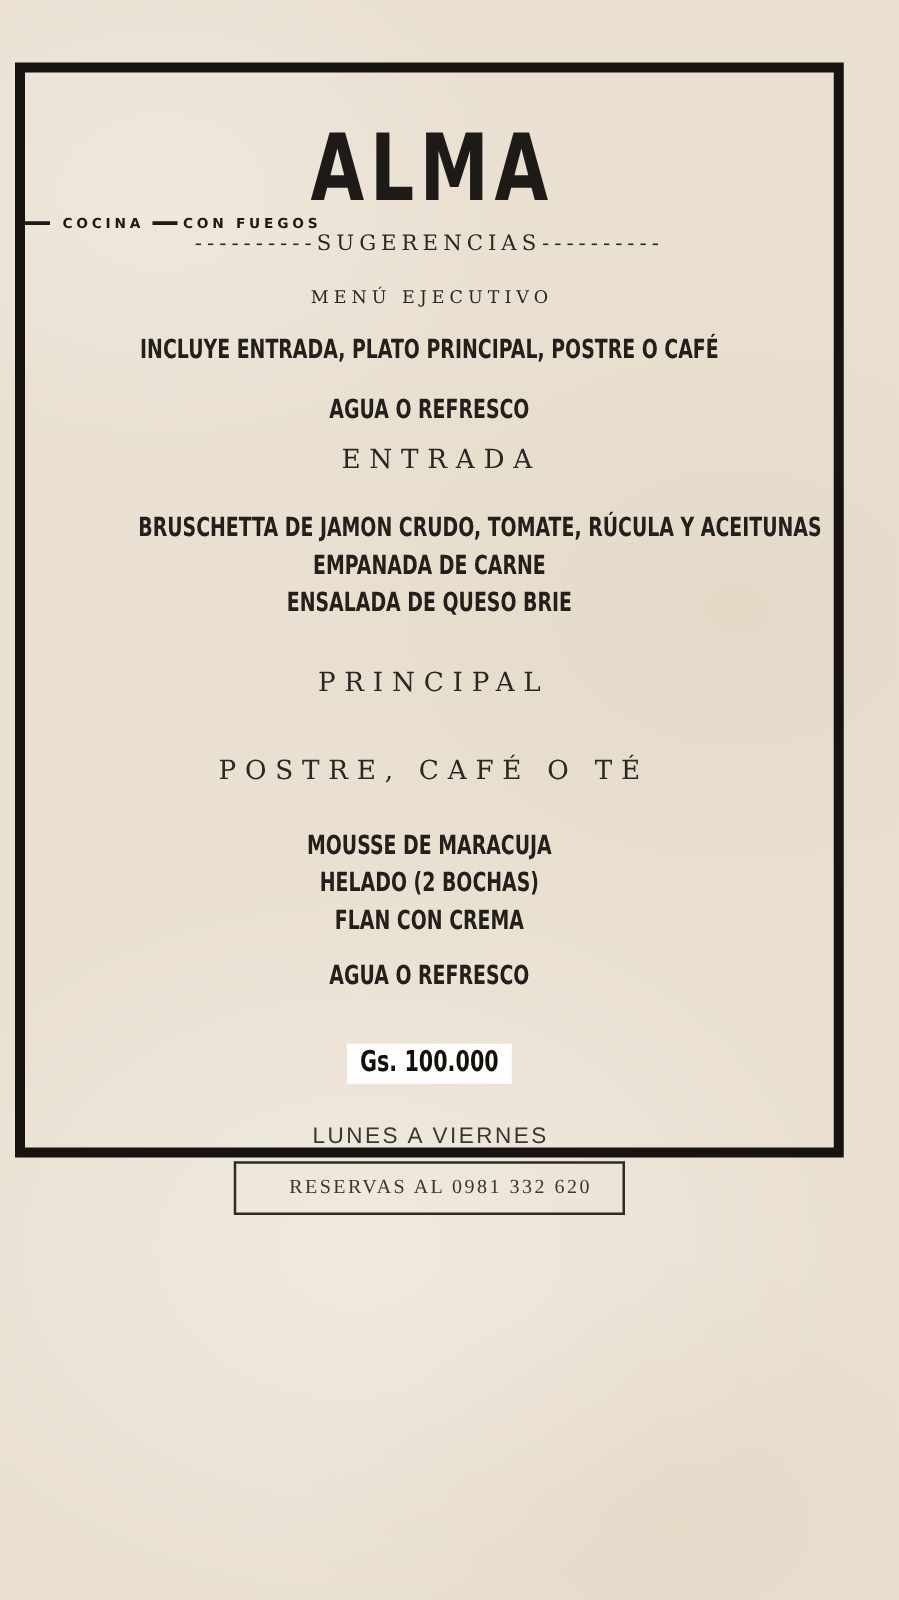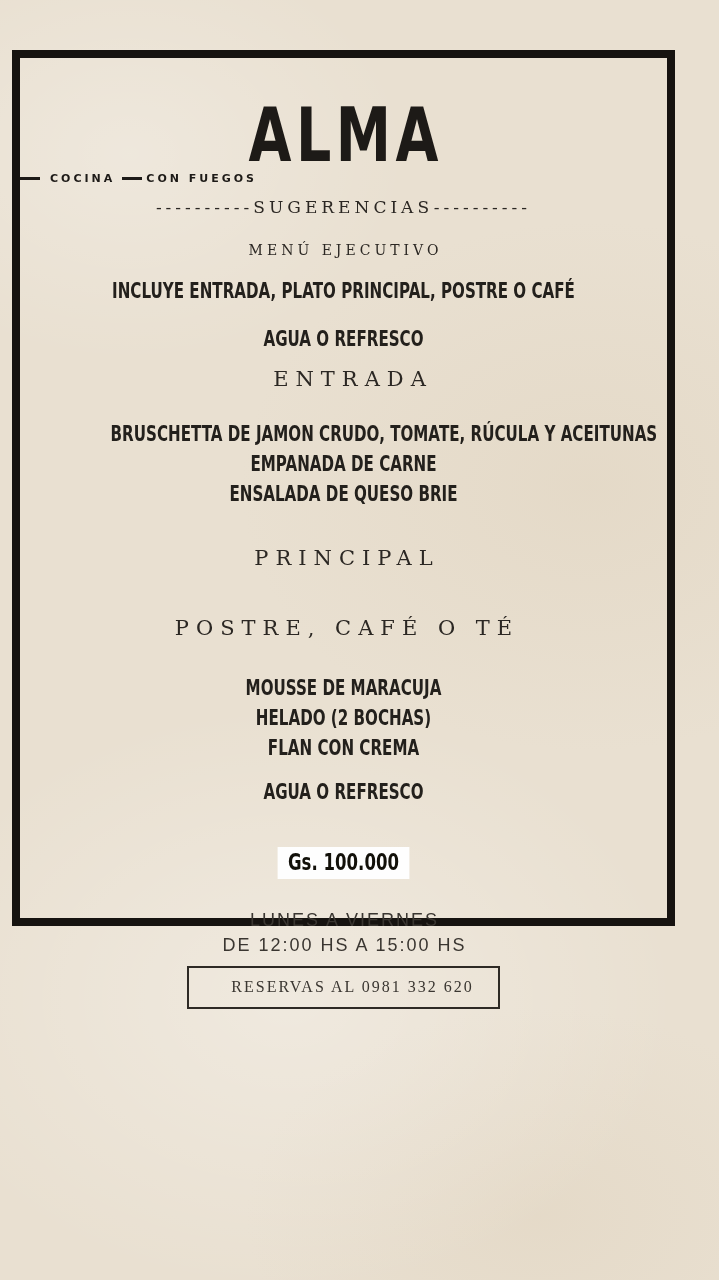--- a/index.html
+++ b/index.html
@@ -63,21 +63,20 @@
   .tagline-text {
     font-family: "DejaVu Sans", sans-serif;
     font-weight: bold;
     font-size: 11px;
     letter-spacing: 3px;
     text-indent: 3px;
     color: #1d1a17;
   }
   
   .banner {
-    margin-top: 12px;
     font-family: "DejaVu Serif", serif;
     font-size: 17px;
     line-height: 20px;
     letter-spacing: 4px;
     color: #2b2723;
     white-space: nowrap;
   }
   
   .menu-title {
     margin-top: 26px;
@@ -200,20 +199,19 @@
   <div class="items-bebida">
     <div class="cond">AGUA O REFRESCO</div>
   </div>
 
   <div class="price-row">
     <span class="price-badge">Gs. 100.000</span>
   </div>
 
   <div class="schedule">
     <div>LUNES A VIERNES</div>
-    <div>DE 12:00 HS A 15:00 HS</div>
   </div>
 
   <div>
     <span class="reservation-box">RESERVAS AL 0981 332 620</span>
   </div>
 
 </div>
 
 </body></html>

